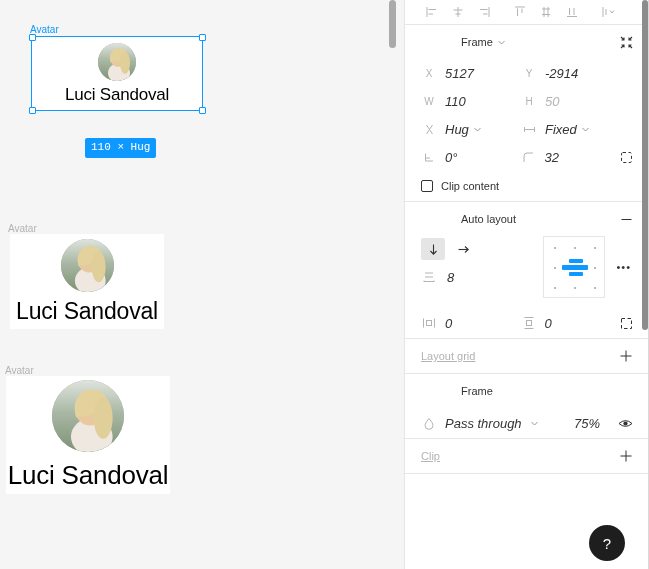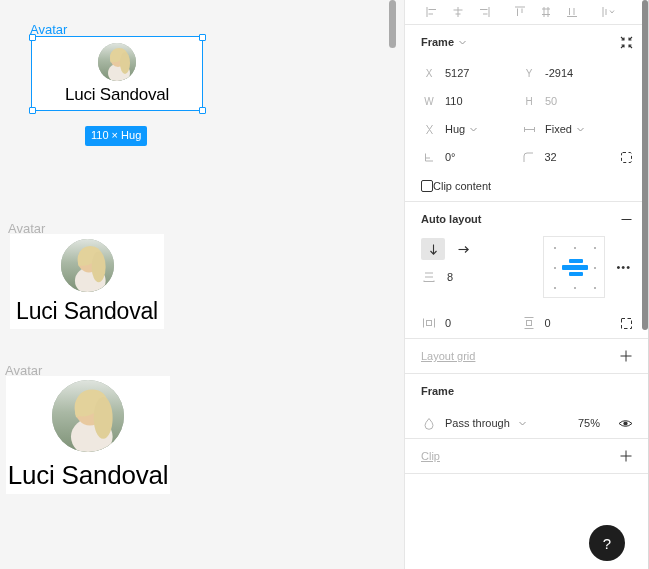--- a/index.html
+++ b/index.html
@@ -30,21 +30,21 @@
     background: #aaaaaa; border-radius: 4px;
   }
   .canvas-divider {
     position: absolute; right: 0; top: 0; width: 1px; height: 569px;
     background: #e6e6e6;
   }
 
   .frame-inst { position: absolute; }
   .frame-label {
     position: absolute;
-    font-size: 13px;
+    font-size: 10px;
     line-height: 13px;
     white-space: nowrap;
   }
   .frame-label.selected { color: #0d99ff; }
   .frame-label.normal { color: #b3b3b3; }
 
   .card {
     position: absolute;
     background: #ffffff;
     display: flex;
@@ -129,48 +129,48 @@
 
   .sec-header {
     display: flex; align-items: center; justify-content: space-between;
     height: 34px;
   }
   .sec-title {
     font-size: 11px; font-weight: bold; color: #333;
     display: flex; align-items: center; gap: 4px;
   }
   .sec-title.muted { color: #b3b3b3; font-weight: normal; text-decoration: underline; }
-  .sec-title-strong { color: #333; font-weight: bold; }
+  .sec-title-strong { color: #333; font-weight: normal; margin-left: 40px; }
   .chev { color: #999; }
   .sec-action { color: #333; display: flex; align-items: center; }
 
   .prop-row {
     display: flex; align-items: center;
     height: 28px;
   }
   .prop-cell {
     display: flex; align-items: center;
     width: 100px;
     gap: 8px;
   }
   .prop-icon {
     width: 16px; height: 16px;
     display: flex; align-items: center; justify-content: center;
     color: #b3b3b3; flex: none;
     font-size: 10px;
   }
-  .prop-val { font-size: 11px; color: #333; }
+  .prop-val { font-size: 13px; color: #333; font-style: italic; }
   .prop-val.dim { color: #b3b3b3; }
   .prop-trailing {
     margin-left: auto; display: flex; align-items: center;
     color: #333;
   }
   .dd { display: flex; align-items: center; gap: 4px; }
 
-  .check-row { display: flex; align-items: center; height: 30px; }
+  .check-row { display: flex; align-items: center; gap: 8px; height: 30px; }
   .checkbox {
     width: 12px; height: 12px;
     border: 1px solid #333; border-radius: 2px; background: #fff;
   }
   .check-label { font-size: 11px; color: #333; }
 
   
   .al-body { display: flex; padding-bottom: 10px; }
   .al-left { width: 110px; }
   .al-dir-row { display: flex; align-items: center; gap: 6px; height: 26px; }
@@ -241,21 +241,21 @@
             <path d="M12 13 q2-8 9-8 q8 0 9 9 q0 8-2 14 q-1-9-5-11 q-5 3-9 2 q-2 3-2 -6z" fill="#e3d29b"></path>
             <ellipse cx="27" cy="20" rx="5" ry="11" fill="#e0cf98"></ellipse>
           </svg>
         </div>
         <div class="person-name" style="font-size:17px;line-height:20px;">Luci Sandoval</div>
       </div>
       <div class="handle" style="left:29px; top:34px;"></div>
       <div class="handle" style="left:199px; top:34px;"></div>
       <div class="handle" style="left:29px; top:107px;"></div>
       <div class="handle" style="left:199px; top:107px;"></div>
-      <div class="size-badge" style="left:85px; top:126px;">110 × Hug</div>
+      <div class="size-badge" style="left:85px; top:138px;font-family:Liberation Mono, monospace;">110 × Hug</div>
     </div>
 
     <div class="frame-inst" style="left:0;top:0;">
       <div class="frame-label normal" style="left:8px; top:222px;">Avatar</div>
       <div class="card" style="left:10px; top:234px; width:154px; height:95px;">
         <div class="avatar" style="width:53px;height:53px;margin-bottom:6px;">
           <svg viewBox="0 0 38 38">
             <rect width="38" height="38" fill="url(#bg1)"></rect>
             <ellipse cx="21" cy="30" rx="11" ry="10" fill="#efe8e0"></ellipse>
             <ellipse cx="20" cy="15" rx="8" ry="9" fill="#e8c99f"></ellipse>

